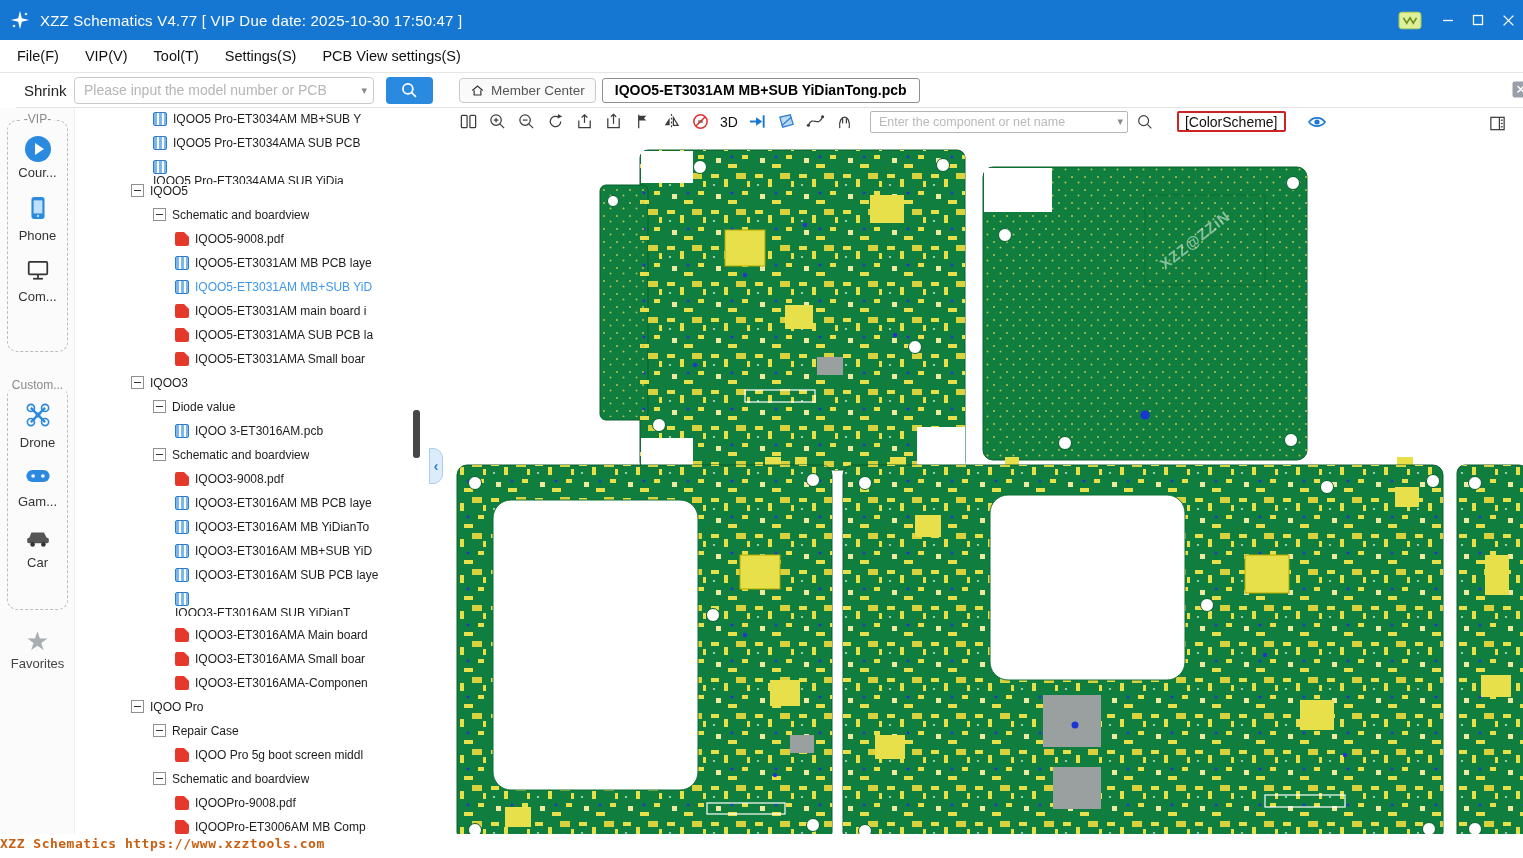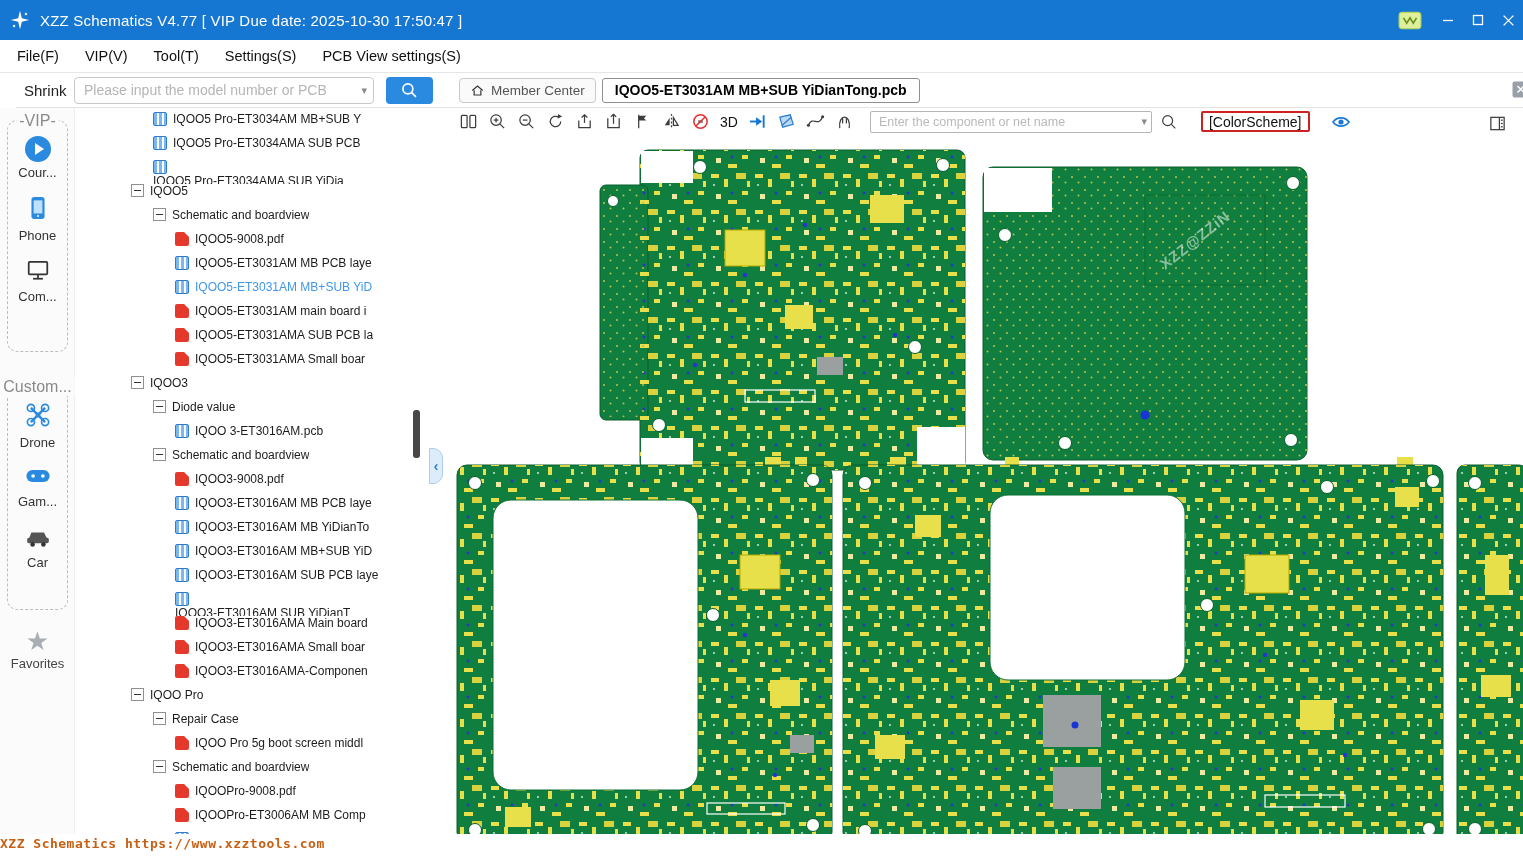--- a/index.html
+++ b/index.html
@@ -28,21 +28,21 @@
   .search-btn { width:47px; height:27px; margin-left:12px; background:#2a8ae0; border-radius:4px; display:flex; align-items:center; justify-content:center; }
   .member-btn { margin-left:26px; height:25px; border:1px solid #c9c9c9; background:#fafafa; border-radius:4px; display:flex; align-items:center; padding:0 10px; gap:6px; color:#555; font-size:13.5px; }
   .doc-tab { margin-left:6px; height:25px; border:1px solid #8f8f8f; background:#fff; border-radius:3px; display:flex; align-items:center; padding:0 12px; font-size:14px; font-weight:bold; color:#000; }
   .close-doc { position:absolute; right:8px; top:8px; }
 
   
   .sidebar { position:absolute; left:0; top:108px; width:75px; bottom:16px; background:#fbfbfb; border-right:1px solid #efefef; }
   .group-box { position:absolute; left:7px; width:61px; border:1.5px dashed #bcbcbc; border-radius:10px; }
   .group-box.vip { top:12px; height:232px; }
   .group-box.custom { top:278px; height:224px; }
-  .group-label { position:absolute; top:-9px; left:50%; transform:translateX(-50%); background:#fbfbfb; padding:0 3px; font-size:16px; color:#8a8a8a; white-space:nowrap; }
+  .group-label { position:absolute; top:-9px; left:50%; transform:translateX(-50%); background:#fbfbfb; padding:0 3px; font-size:12px; color:#8a8a8a; white-space:nowrap; }
   .side-item { display:flex; flex-direction:column; align-items:center; gap:3px; margin-top:15px; }
   .side-item .lbl { font-size:13px; color:#333; }
   .play-circle { width:26px; height:26px; border-radius:50%; background:#2a8ae0; display:flex; align-items:center; justify-content:center; }
   .play-circle i { display:block; width:0; height:0; border-left:9px solid #fff; border-top:6px solid transparent; border-bottom:6px solid transparent; margin-left:3px; }
   .favorites { position:absolute; left:0; width:75px; top:520px; display:flex; flex-direction:column; align-items:center; gap:2px; }
   .star-glyph { font-size:26px; color:#a9aeb4; line-height:26px; }
   .favorites .lbl { font-size:13px; color:#444; }
 
   
   .tree { position:absolute; left:75px; top:108px; width:347px; bottom:16px; background:#fff; overflow:hidden; padding-top:4px; }
@@ -60,21 +60,21 @@
   
   .gutter { position:absolute; left:422px; top:108px; width:23px; bottom:16px; background:#fff; }
   .collapse-tab { position:absolute; left:7px; top:340px; width:14px; height:36px; background:#ddecfa; border:1px solid #aacdee; border-radius:0 10px 10px 0; display:flex; align-items:center; justify-content:center; color:#2a7fd0; font-size:14px; font-weight:bold; }
 
   
   .viewer { position:absolute; left:445px; top:108px; right:0; bottom:16px; background:#fff; }
   .vtoolbar { position:relative; height:27px; display:flex; align-items:center; gap:6px; padding-left:12px; }
   .tool { width:23px; height:23px; display:flex; align-items:center; justify-content:center; }
   .tool svg { stroke:#3c3c3c; fill:none; stroke-width:1.3; }
   .t3d { font-size:14px; color:#111; width:auto; padding:0 2px; }
-  .net-combo { width:282px; height:22px; border:1px solid #b5b5b5; border-radius:2px; display:flex; align-items:center; padding:0 4px 0 8px; margin-left:8px; background:#fff; }
+  .net-combo { width:258px; height:22px; border:1px solid #b5b5b5; border-radius:2px; display:flex; align-items:center; padding:0 4px 0 8px; margin-left:8px; background:#fff; }
   .net-combo input { border:none; outline:none; flex:1; font-size:12.5px; font-family:inherit; color:#333; }
   .net-combo input::placeholder { color:#b9b9b9; }
   .colorscheme { margin-left:14px; height:21px; line-height:19px; border:2px solid #cc2222; border-radius:2px; padding:0 6px; font-size:14px; color:#111; }
   .eye-wrap { margin-left:14px; }
   .panel-toggle { position:absolute; right:14px; top:4px; }
   .canvas { position:absolute; left:0; top:27px; right:0; bottom:0; background:#fff; }
   .canvas svg.pcb { display:block; }
 
   
   .statusbar { position:absolute; left:0; bottom:8px; width:100%; height:16px; background:#fff; text-align:left; }
@@ -320,21 +320,21 @@
         <div class="tree-row" style="padding-left: 100px;">
 
       <span class="ticon pcb"></span>
       <span class="tlabel">IQOO3-ET3016AM SUB PCB laye</span>
     </div>
         <div class="tree-row" style="padding-left: 100px; flex-direction: column;">
 
       <span class="ticon pcb"></span>
       <span class="tlabel">IQOO3-ET3016AM SUB YiDianT</span>
     </div>
-        <div class="tree-row" style="padding-left: 100px;">
+        <div class="tree-row" style="padding-left: 100px; margin-top: 12px;">
 
       <span class="ticon pdf"></span>
       <span class="tlabel">IQOO3-ET3016AMA Main board</span>
     </div>
         <div class="tree-row" style="padding-left: 100px;">
 
       <span class="ticon pdf"></span>
       <span class="tlabel">IQOO3-ET3016AMA Small boar</span>
     </div>
         <div class="tree-row" style="padding-left: 100px;">

